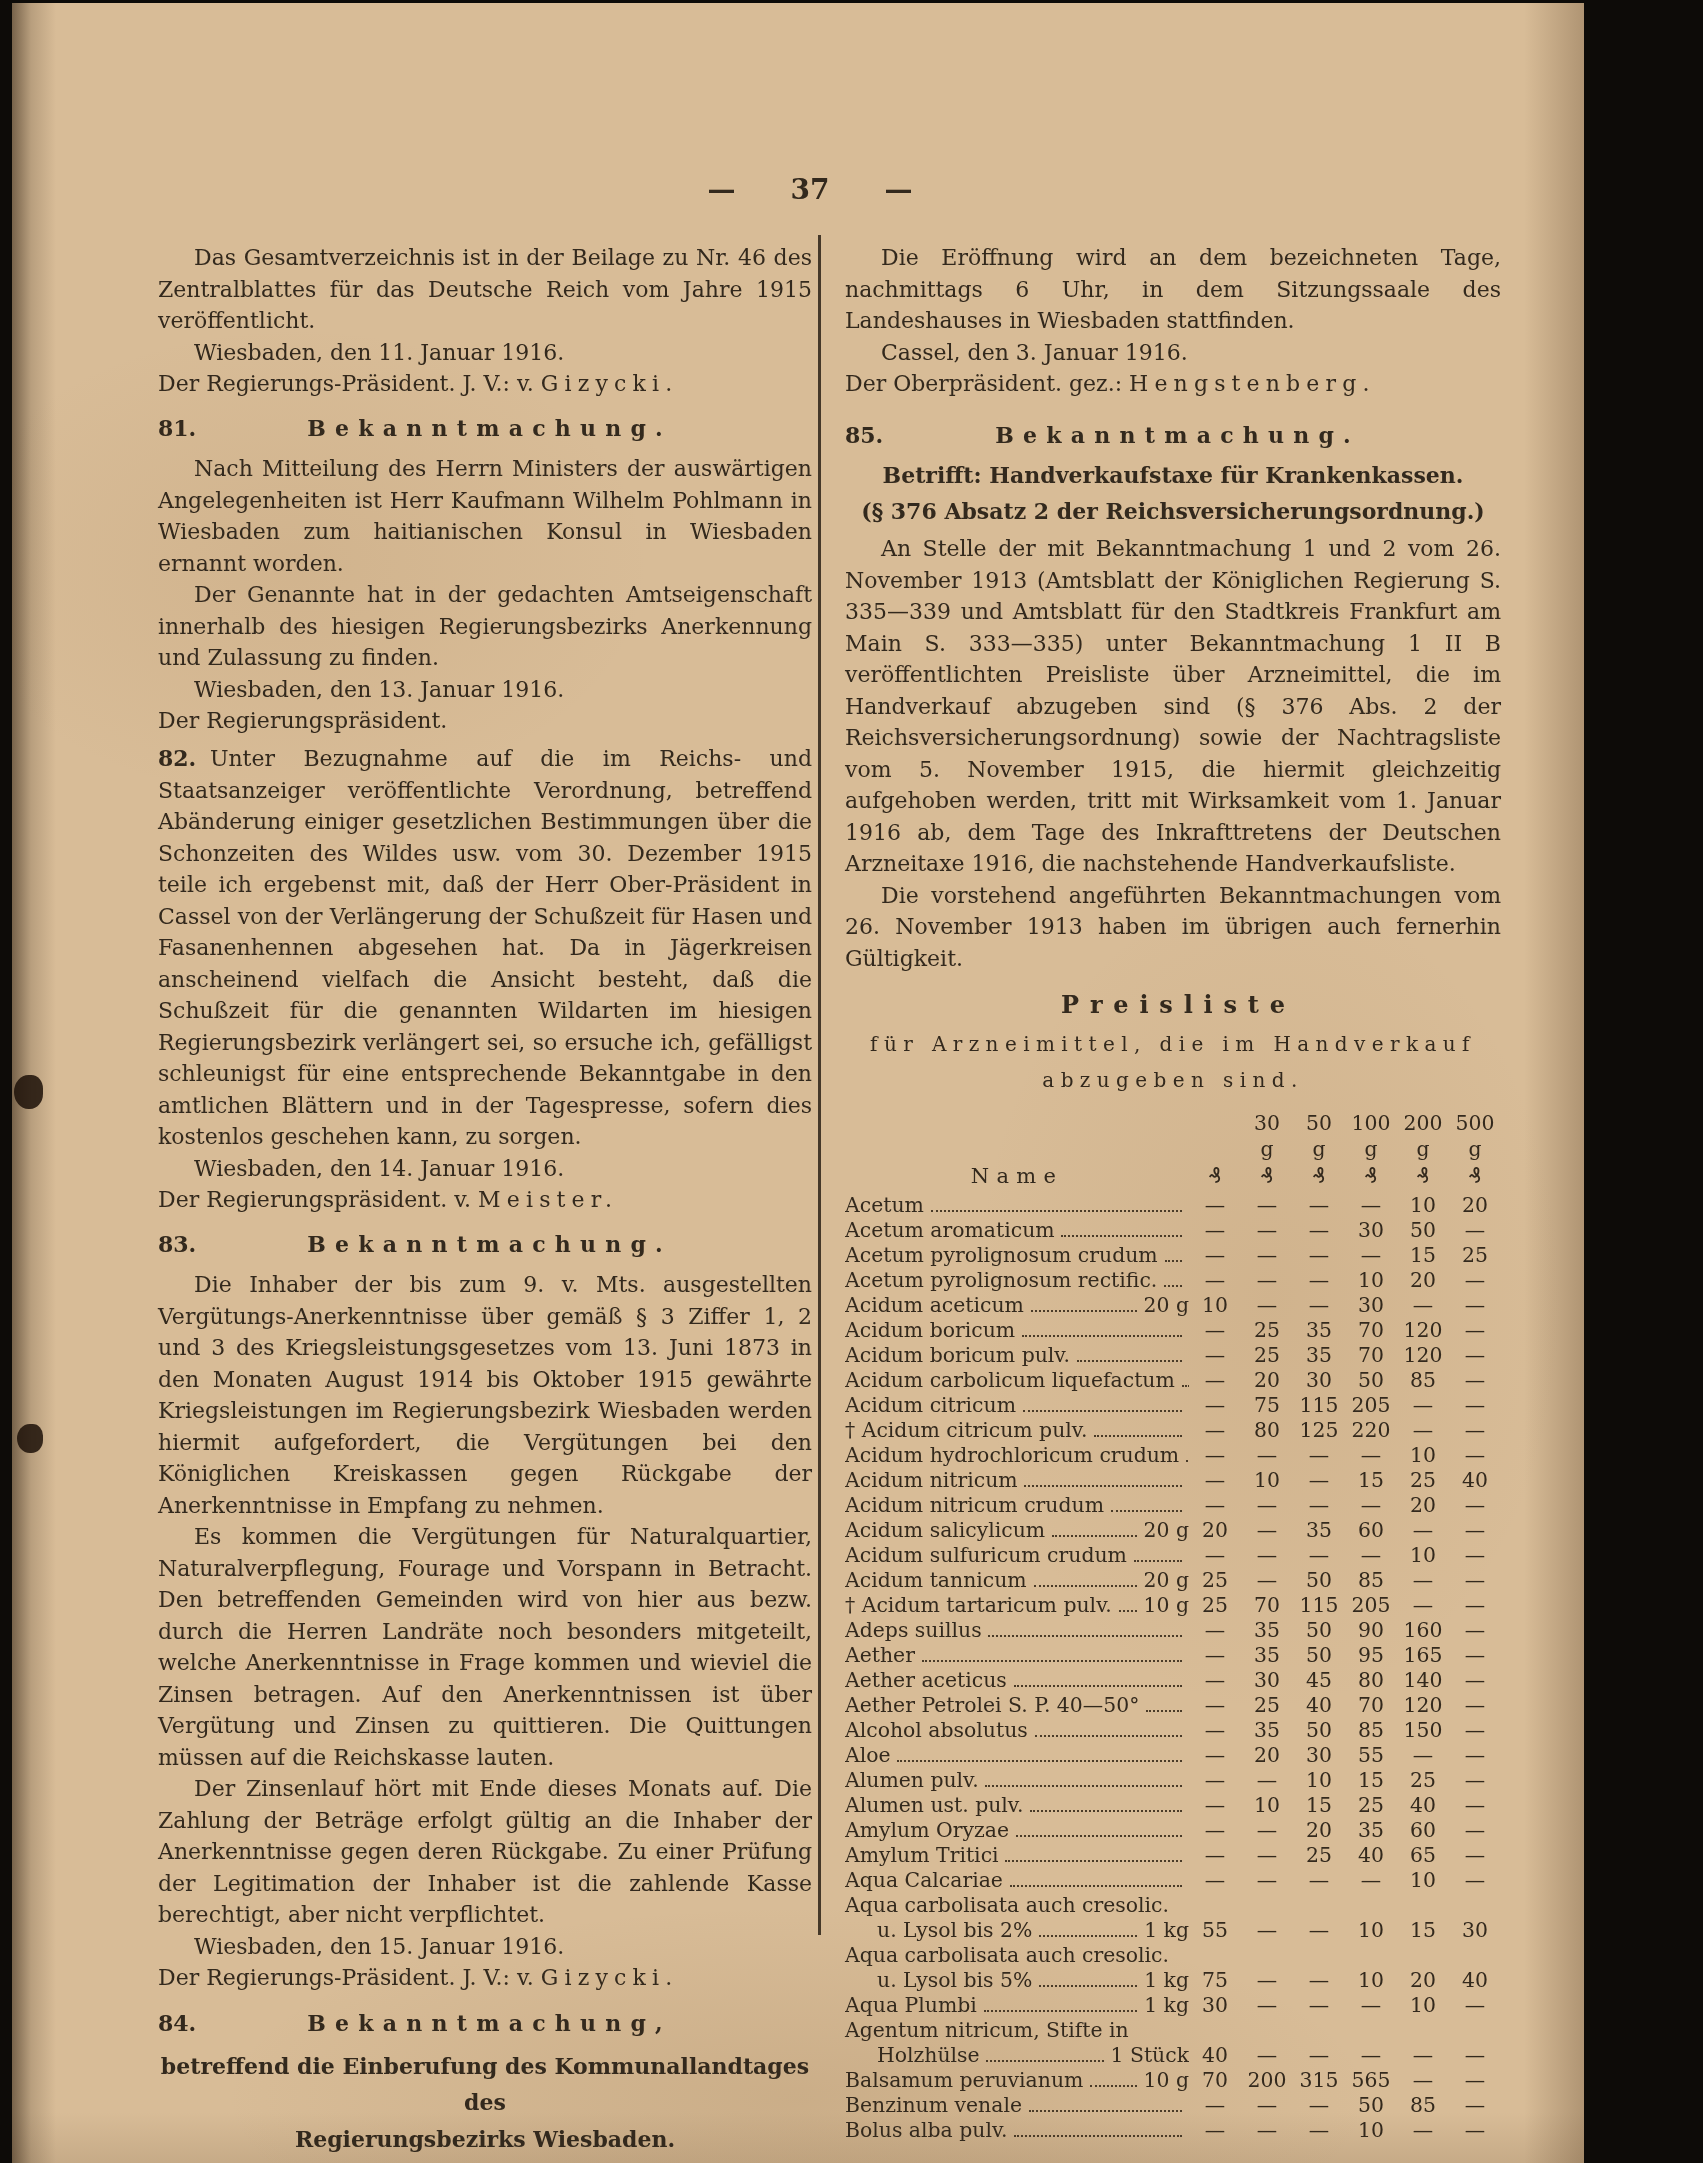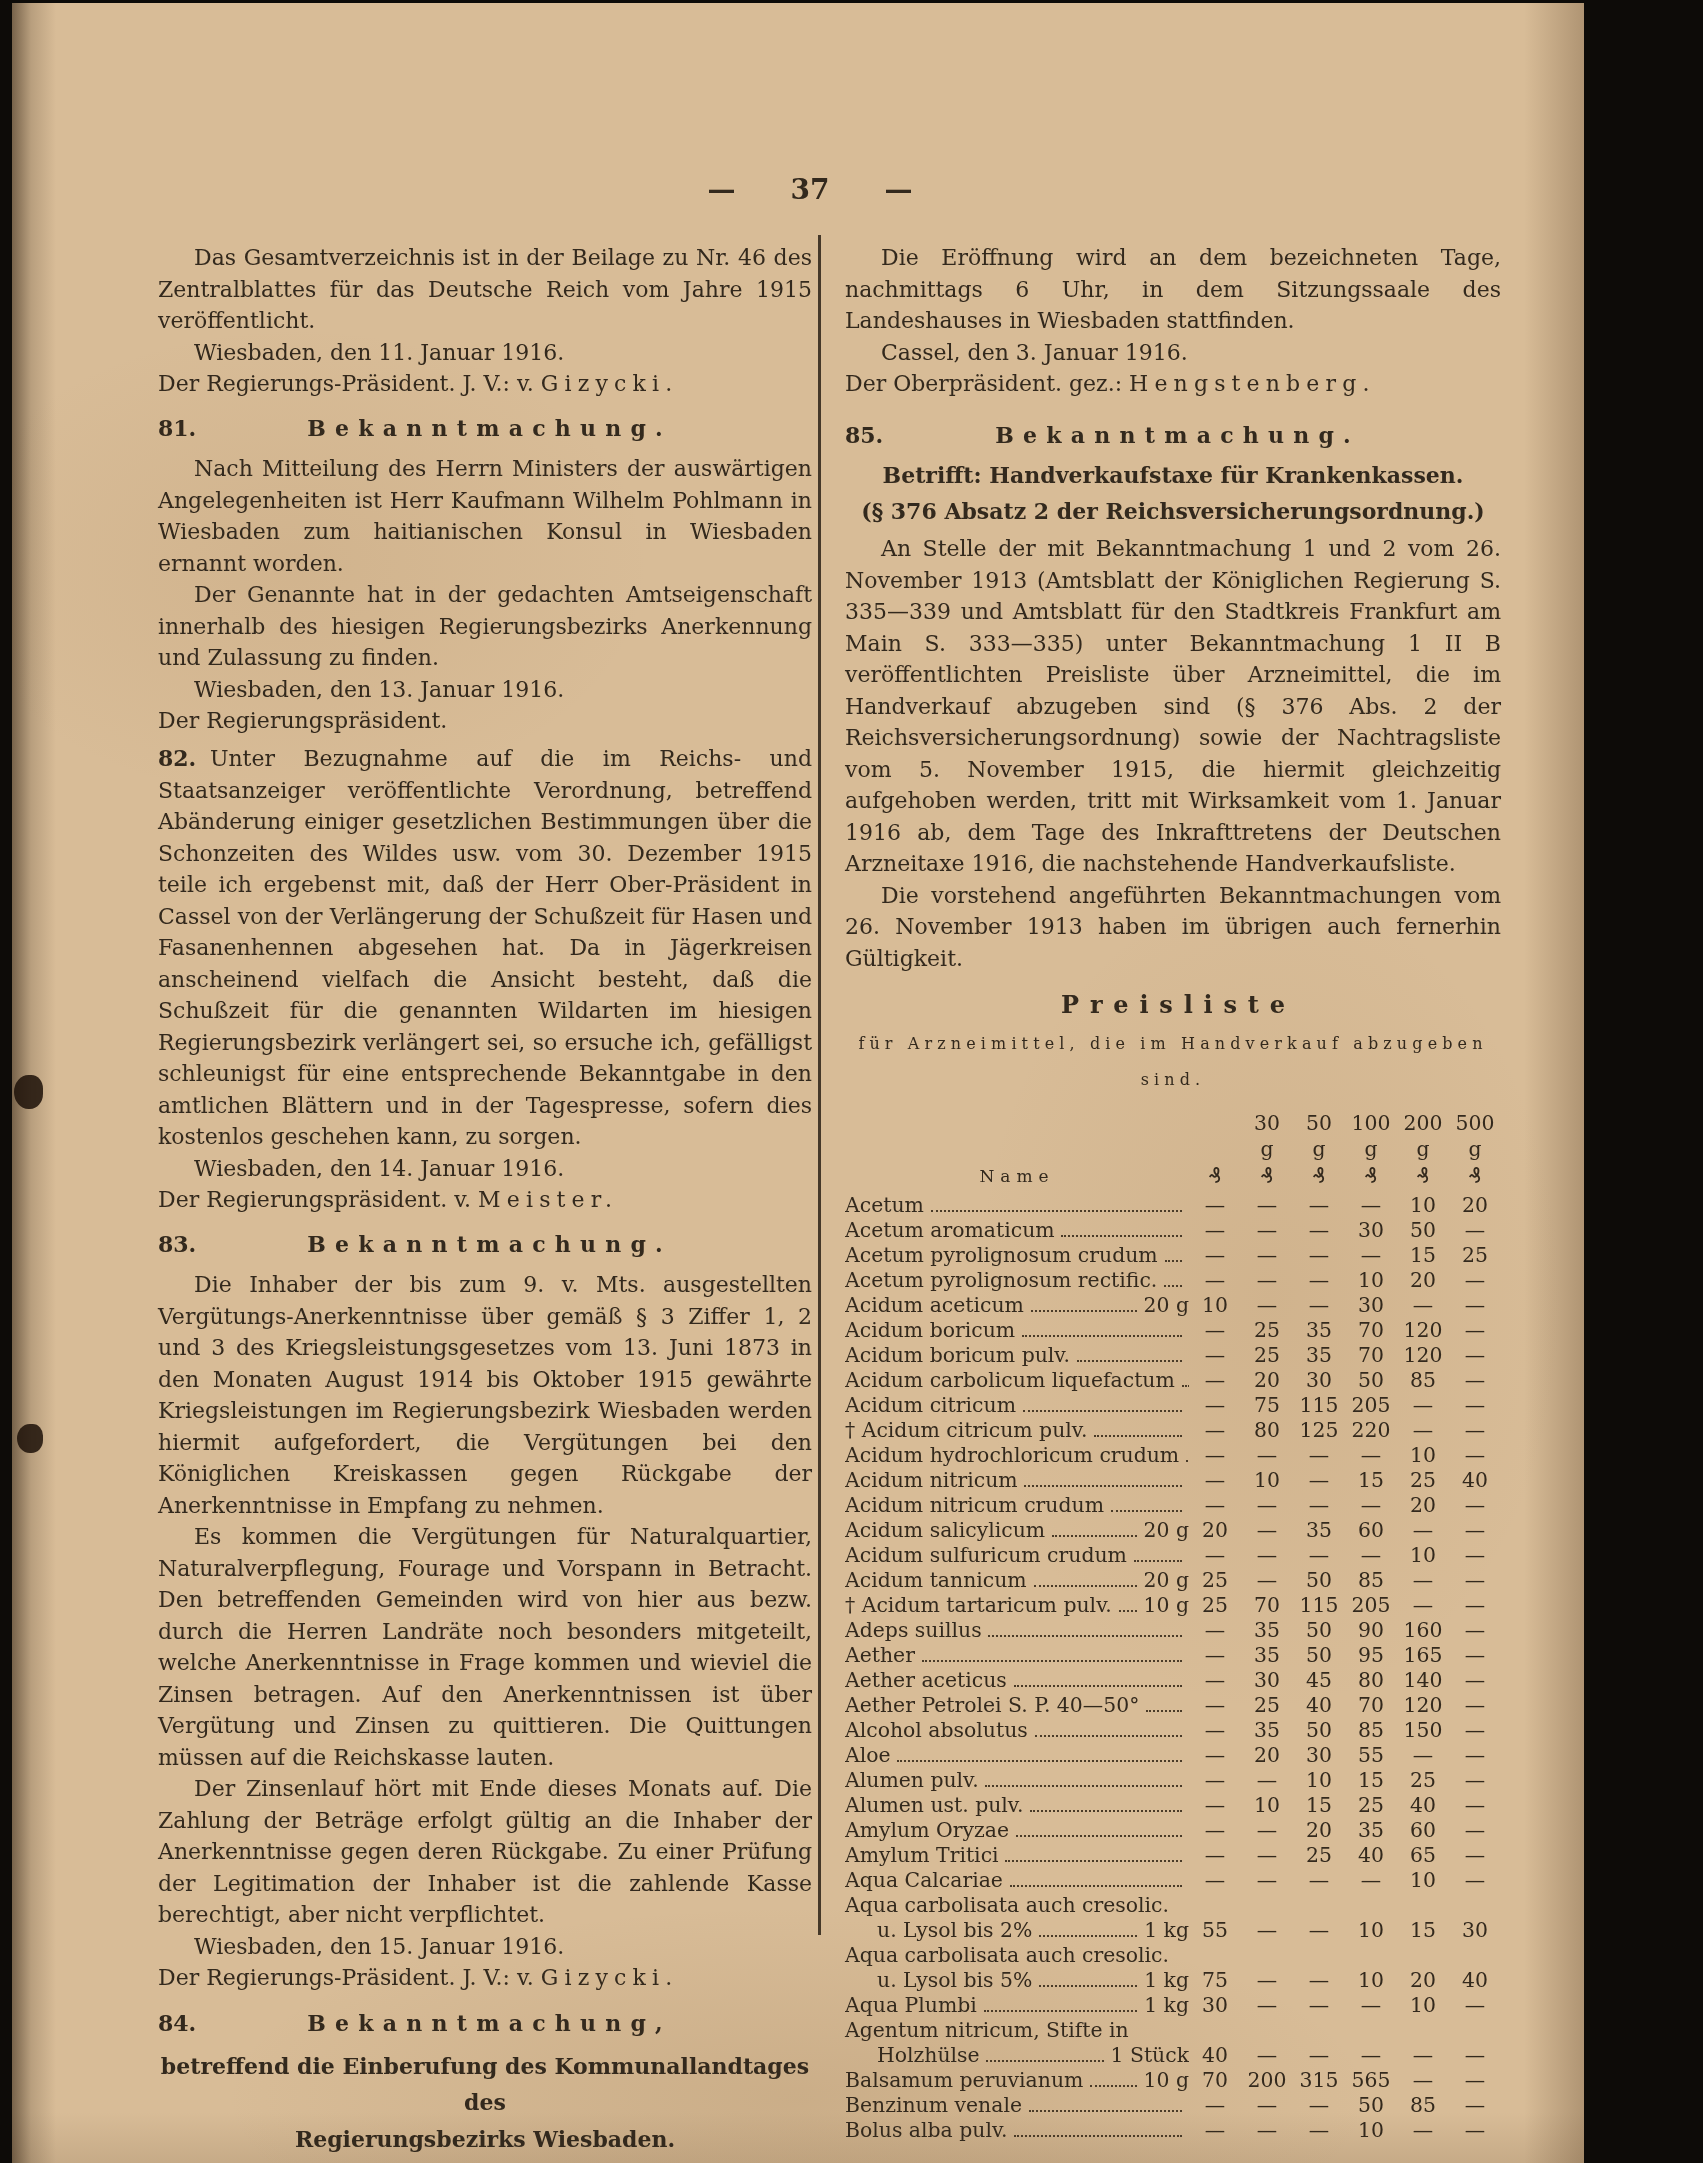--- a/index.html
+++ b/index.html
@@ -35,27 +35,27 @@
   .nhead .num{position:absolute;left:0;top:0;letter-spacing:0;font-weight:bold;}
   .nhead .ntitle{letter-spacing:.42em;margin-right:-.42em;}
   .subt{margin:1.7px 0;text-align:center;font-weight:bold;line-height:36px;}
   .centerbold{margin:5.1px 0;text-align:center;font-weight:bold;}
   .inline-num{margin-right:13.6px;font-weight:bold;}
   .gap8{height:6.8px;}
 
   
   .pl-title{margin:15.3px 0 5.1px;text-align:center;font-weight:bold;font-size:24px;
             letter-spacing:.45em;margin-right:-.45em;}
-  .pl-sub{margin:0 0 12px;text-align:center;letter-spacing:.32em;line-height:36px;font-size:16px;}
+  .pl-sub{margin:0 0 12px;text-align:center;letter-spacing:.32em;line-height:36px;font-size:20px;}
 
   
   #ptable{width:100%;font-size:20.4px;line-height:25px;}
   .thead{display:flex;align-items:flex-end;margin-bottom:3.4px;}
   .tname-h{width:344px;display:flex;align-items:center;justify-content:center;
-           letter-spacing:.35em;font-size:17px;}
+           letter-spacing:.35em;font-size:21px;}
   .tcol-h{width:52px;text-align:center;}
   .tcol-h div{line-height:26.4px;}
   .pf{font-family:"DejaVu Sans", sans-serif;}
   .trow{margin:0;}
   .tline-pre{padding-left:0;}
   .tline-pre:empty{display:none;}
   .tline-main{display:flex;align-items:baseline;}
   .tname{width:344px;display:flex;align-items:baseline;overflow:hidden;}
   .tline-pre:not(:empty) + .tline-main .tname{padding-left:32px;width:312px;}
   .tname .nm{white-space:nowrap;}

